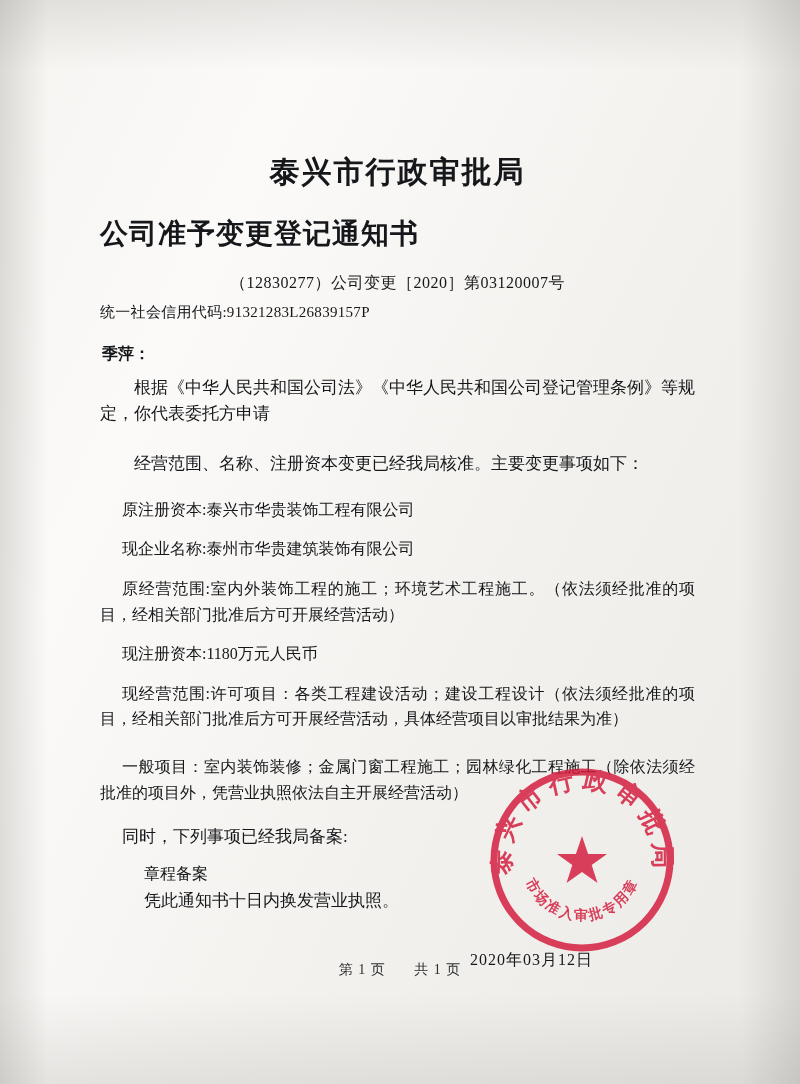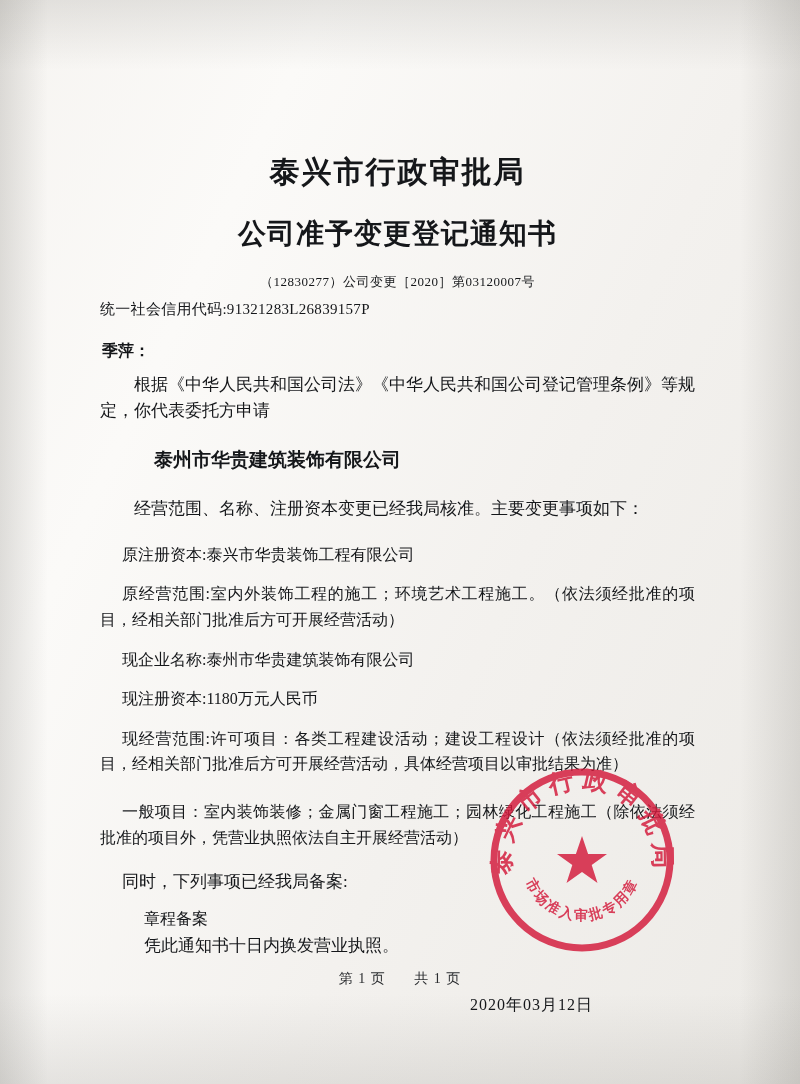--- a/index.html
+++ b/index.html
@@ -55,29 +55,29 @@
   }
 
   .title-main {
     text-align: center;
     font-size: 30px;
     font-weight: bold;
     letter-spacing: 2px;
     margin-top: 152px;
   }
   .title-sub {
-    text-align: center;
+    text-align: left;
     font-size: 28px;
     font-weight: bold;
     letter-spacing: 1px;
     margin-top: 22px;
   }
   .doc-number {
     text-align: center;
-    font-size: 13px;
+    font-size: 16px;
     margin-top: 20px;
     letter-spacing: 0.5px;
   }
   .credit-code {
     font-size: 15px;
     margin-top: 9px;
     letter-spacing: 0.3px;
   }
 
   .addressee {
@@ -149,21 +149,21 @@
     font-size: 16px;
     margin-top: 38px;
     margin-left: 370px;
     letter-spacing: 1px;
   }
 
   .footer {
     position: absolute;
     left: 0;
     right: 0;
-    bottom: 96px;
+    bottom: 105px;
     text-align: center;
     font-size: 14px;
     color: #2a2c2f;
     letter-spacing: 1px;
     z-index: 2;
   }
   .footer span { margin: 0 12px; }
 
   
   .seal {
@@ -196,28 +196,27 @@
 
     <div class="title-main">泰兴市行政审批局</div>
     <div class="title-sub">公司准予变更登记通知书</div>
     <div class="doc-number">（12830277）公司变更［2020］第03120007号</div>
     <div class="credit-code">统一社会信用代码:91321283L26839157P</div>
 
     <div class="addressee">季萍：</div>
 
     <div class="para indent">根据《中华人民共和国公司法》《中华人民共和国公司登记管理条例》等规定，你代表委托方申请</div>
 
-    <div class="company-name">泰州市华贵建筑装饰有限公司</div>
 
     <div class="para-approve">经营范围、名称、注册资本变更已经我局核准。主要变更事项如下：</div>
 
     <div class="field-list">
       <div class="field">原注册资本:泰兴市华贵装饰工程有限公司</div>
+      <div class="field">现企业名称:泰州市华贵建筑装饰有限公司</div>
       <div class="field">原经营范围:室内外装饰工程的施工；环境艺术工程施工。（依法须经批准的项目，经相关部门批准后方可开展经营活动）</div>
-      <div class="field">现企业名称:泰州市华贵建筑装饰有限公司</div>
       <div class="field">现注册资本:1180万元人民币</div>
       <div class="field">现经营范围:许可项目：各类工程建设活动；建设工程设计（依法须经批准的项目，经相关部门批准后方可开展经营活动，具体经营项目以审批结果为准）</div>
     </div>
 
     <div class="para-general">一般项目：室内装饰装修；金属门窗工程施工；园林绿化工程施工（除依法须经批准的项目外，凭营业执照依法自主开展经营活动）</div>
 
     <div class="para-also">同时，下列事项已经我局备案:</div>
     <div class="record-item">章程备案</div>
     <div class="para-notice">凭此通知书十日内换发营业执照。</div>
 

